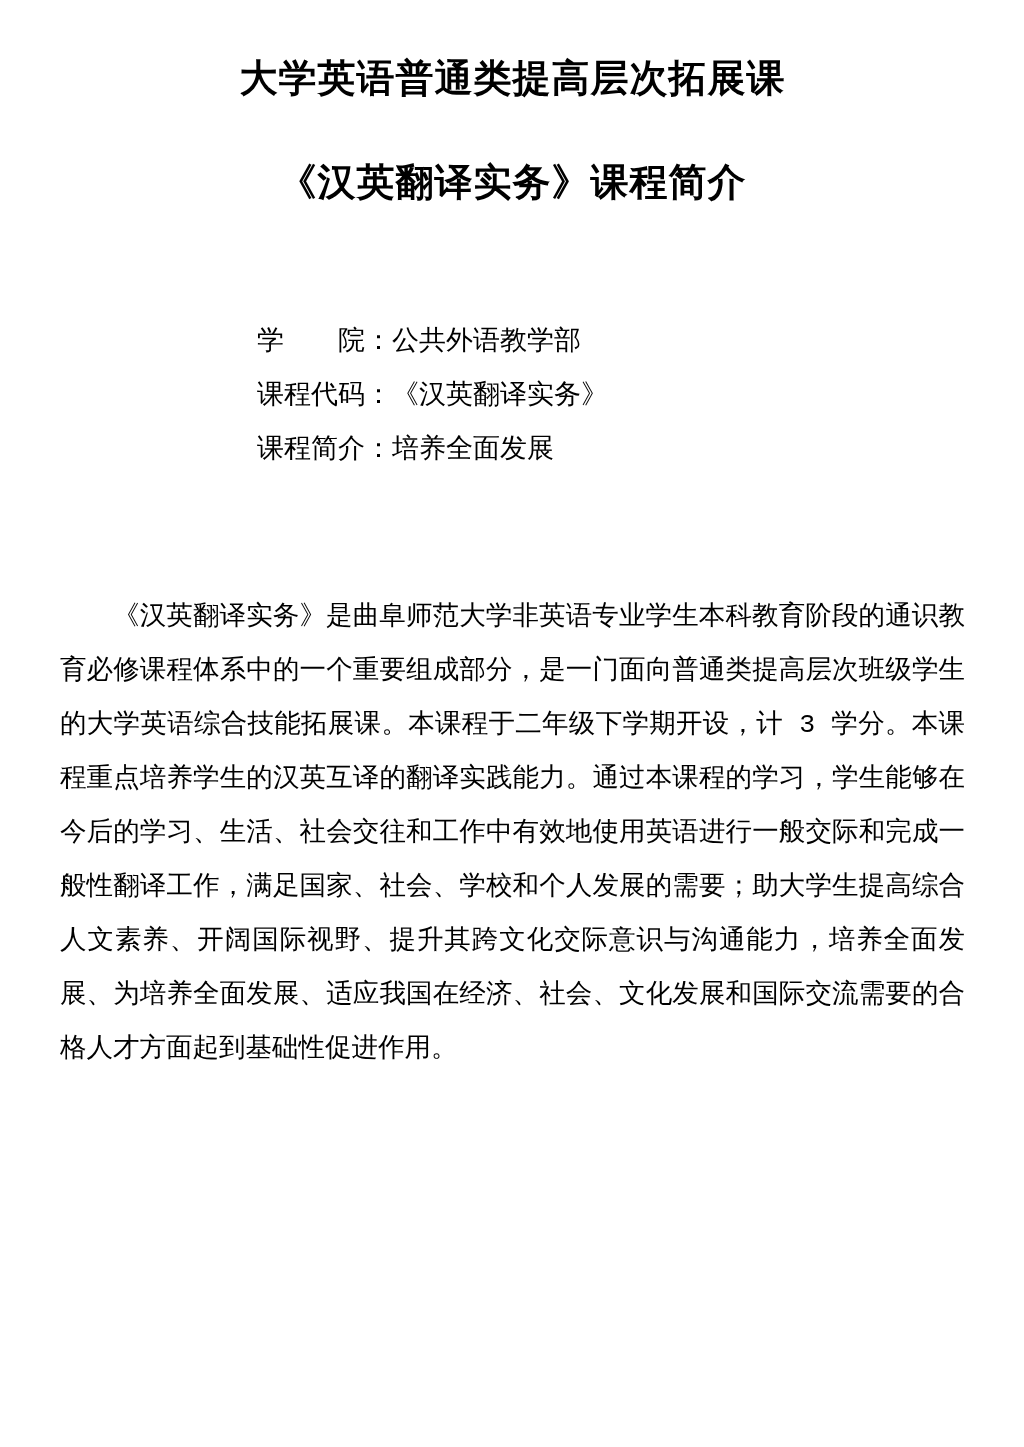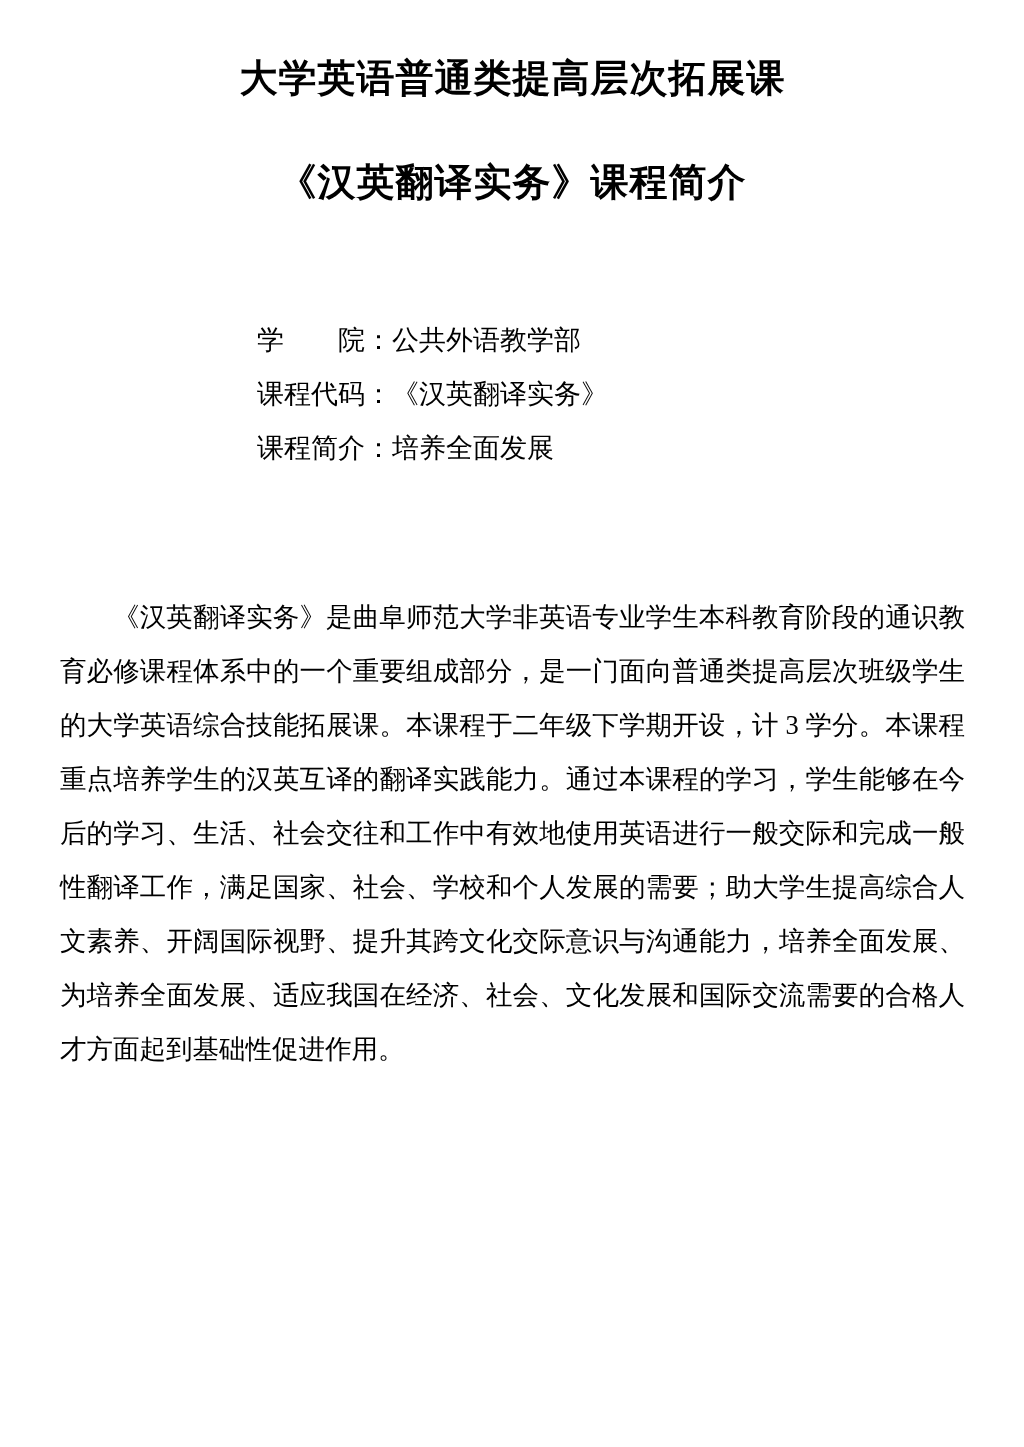--- a/index.html
+++ b/index.html
@@ -45,21 +45,21 @@
     white-space: nowrap;
   }
   .info-label {
     display: inline-block;
   }
   .info-value {
     display: inline;
   }
   .body-paragraph {
     margin: 115px 0 0 0;
-    font-family: Liberation Serif, serif;
+    font-family: Liberation Mono, monospace;
     font-size: 26.5px;
     line-height: 54px;
     text-align: justify;
     text-indent: 2em;
     color: #000000;
   }
 </style>
 </head>
 <body>
 

